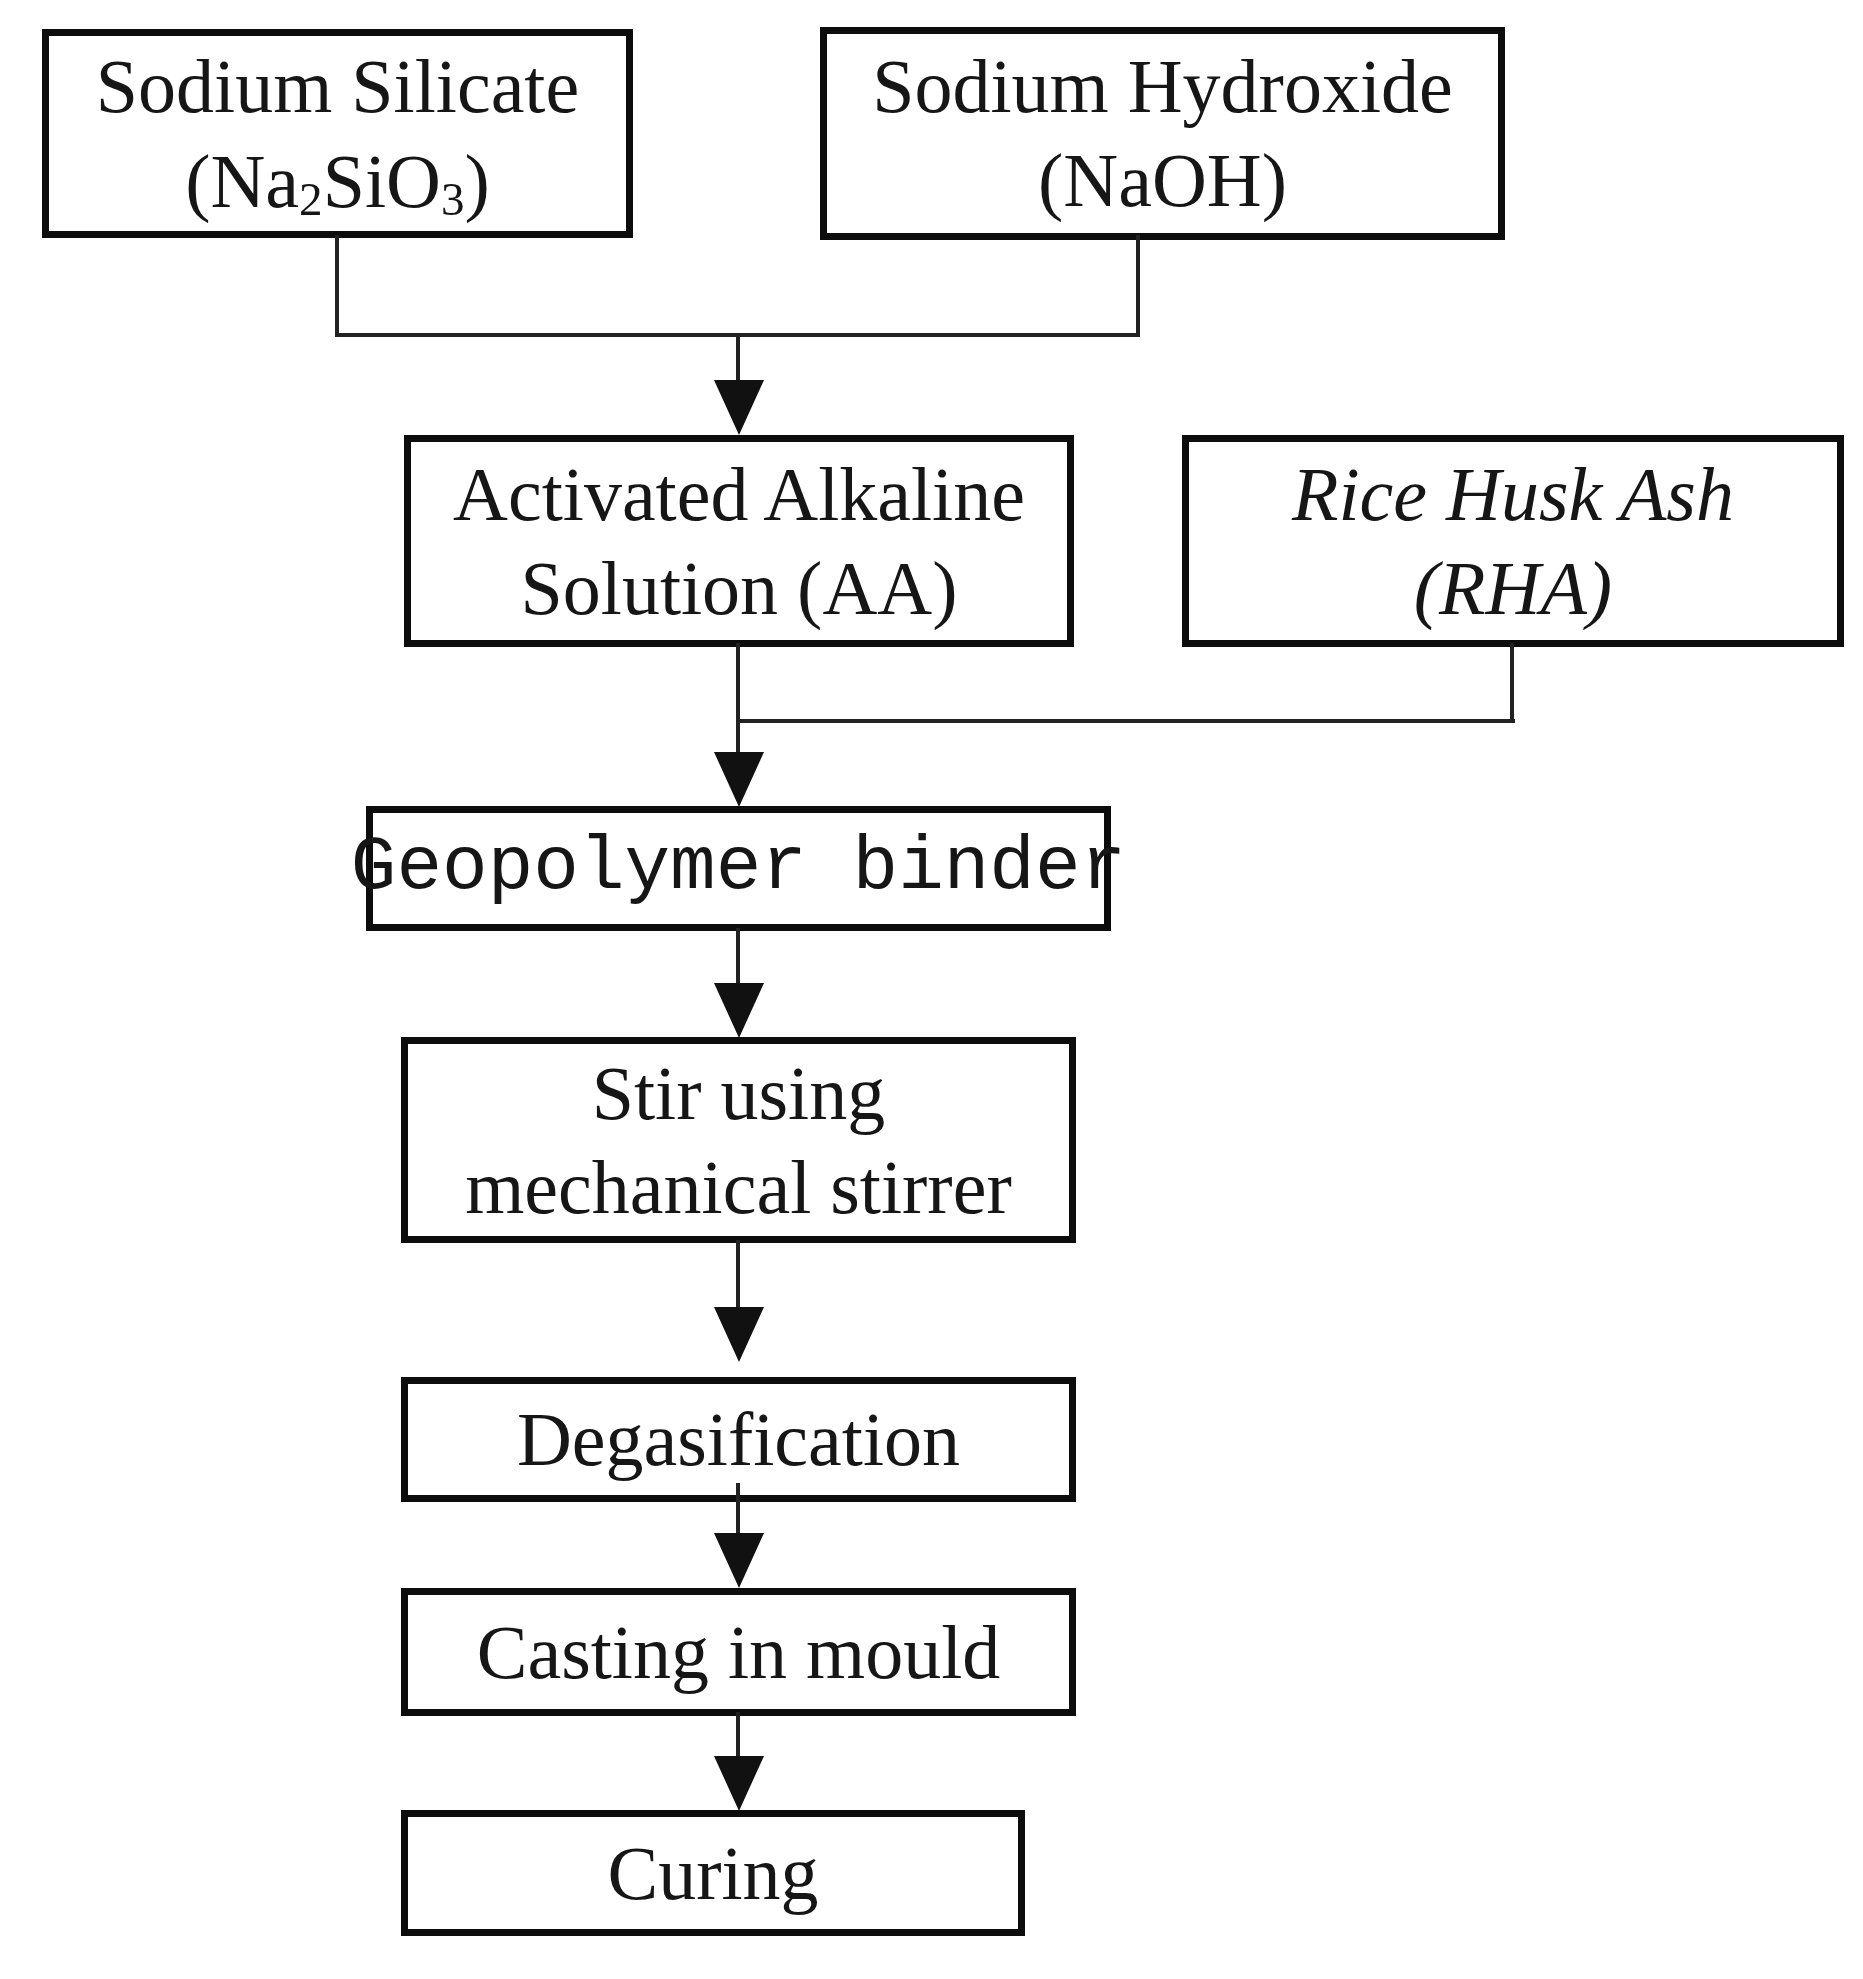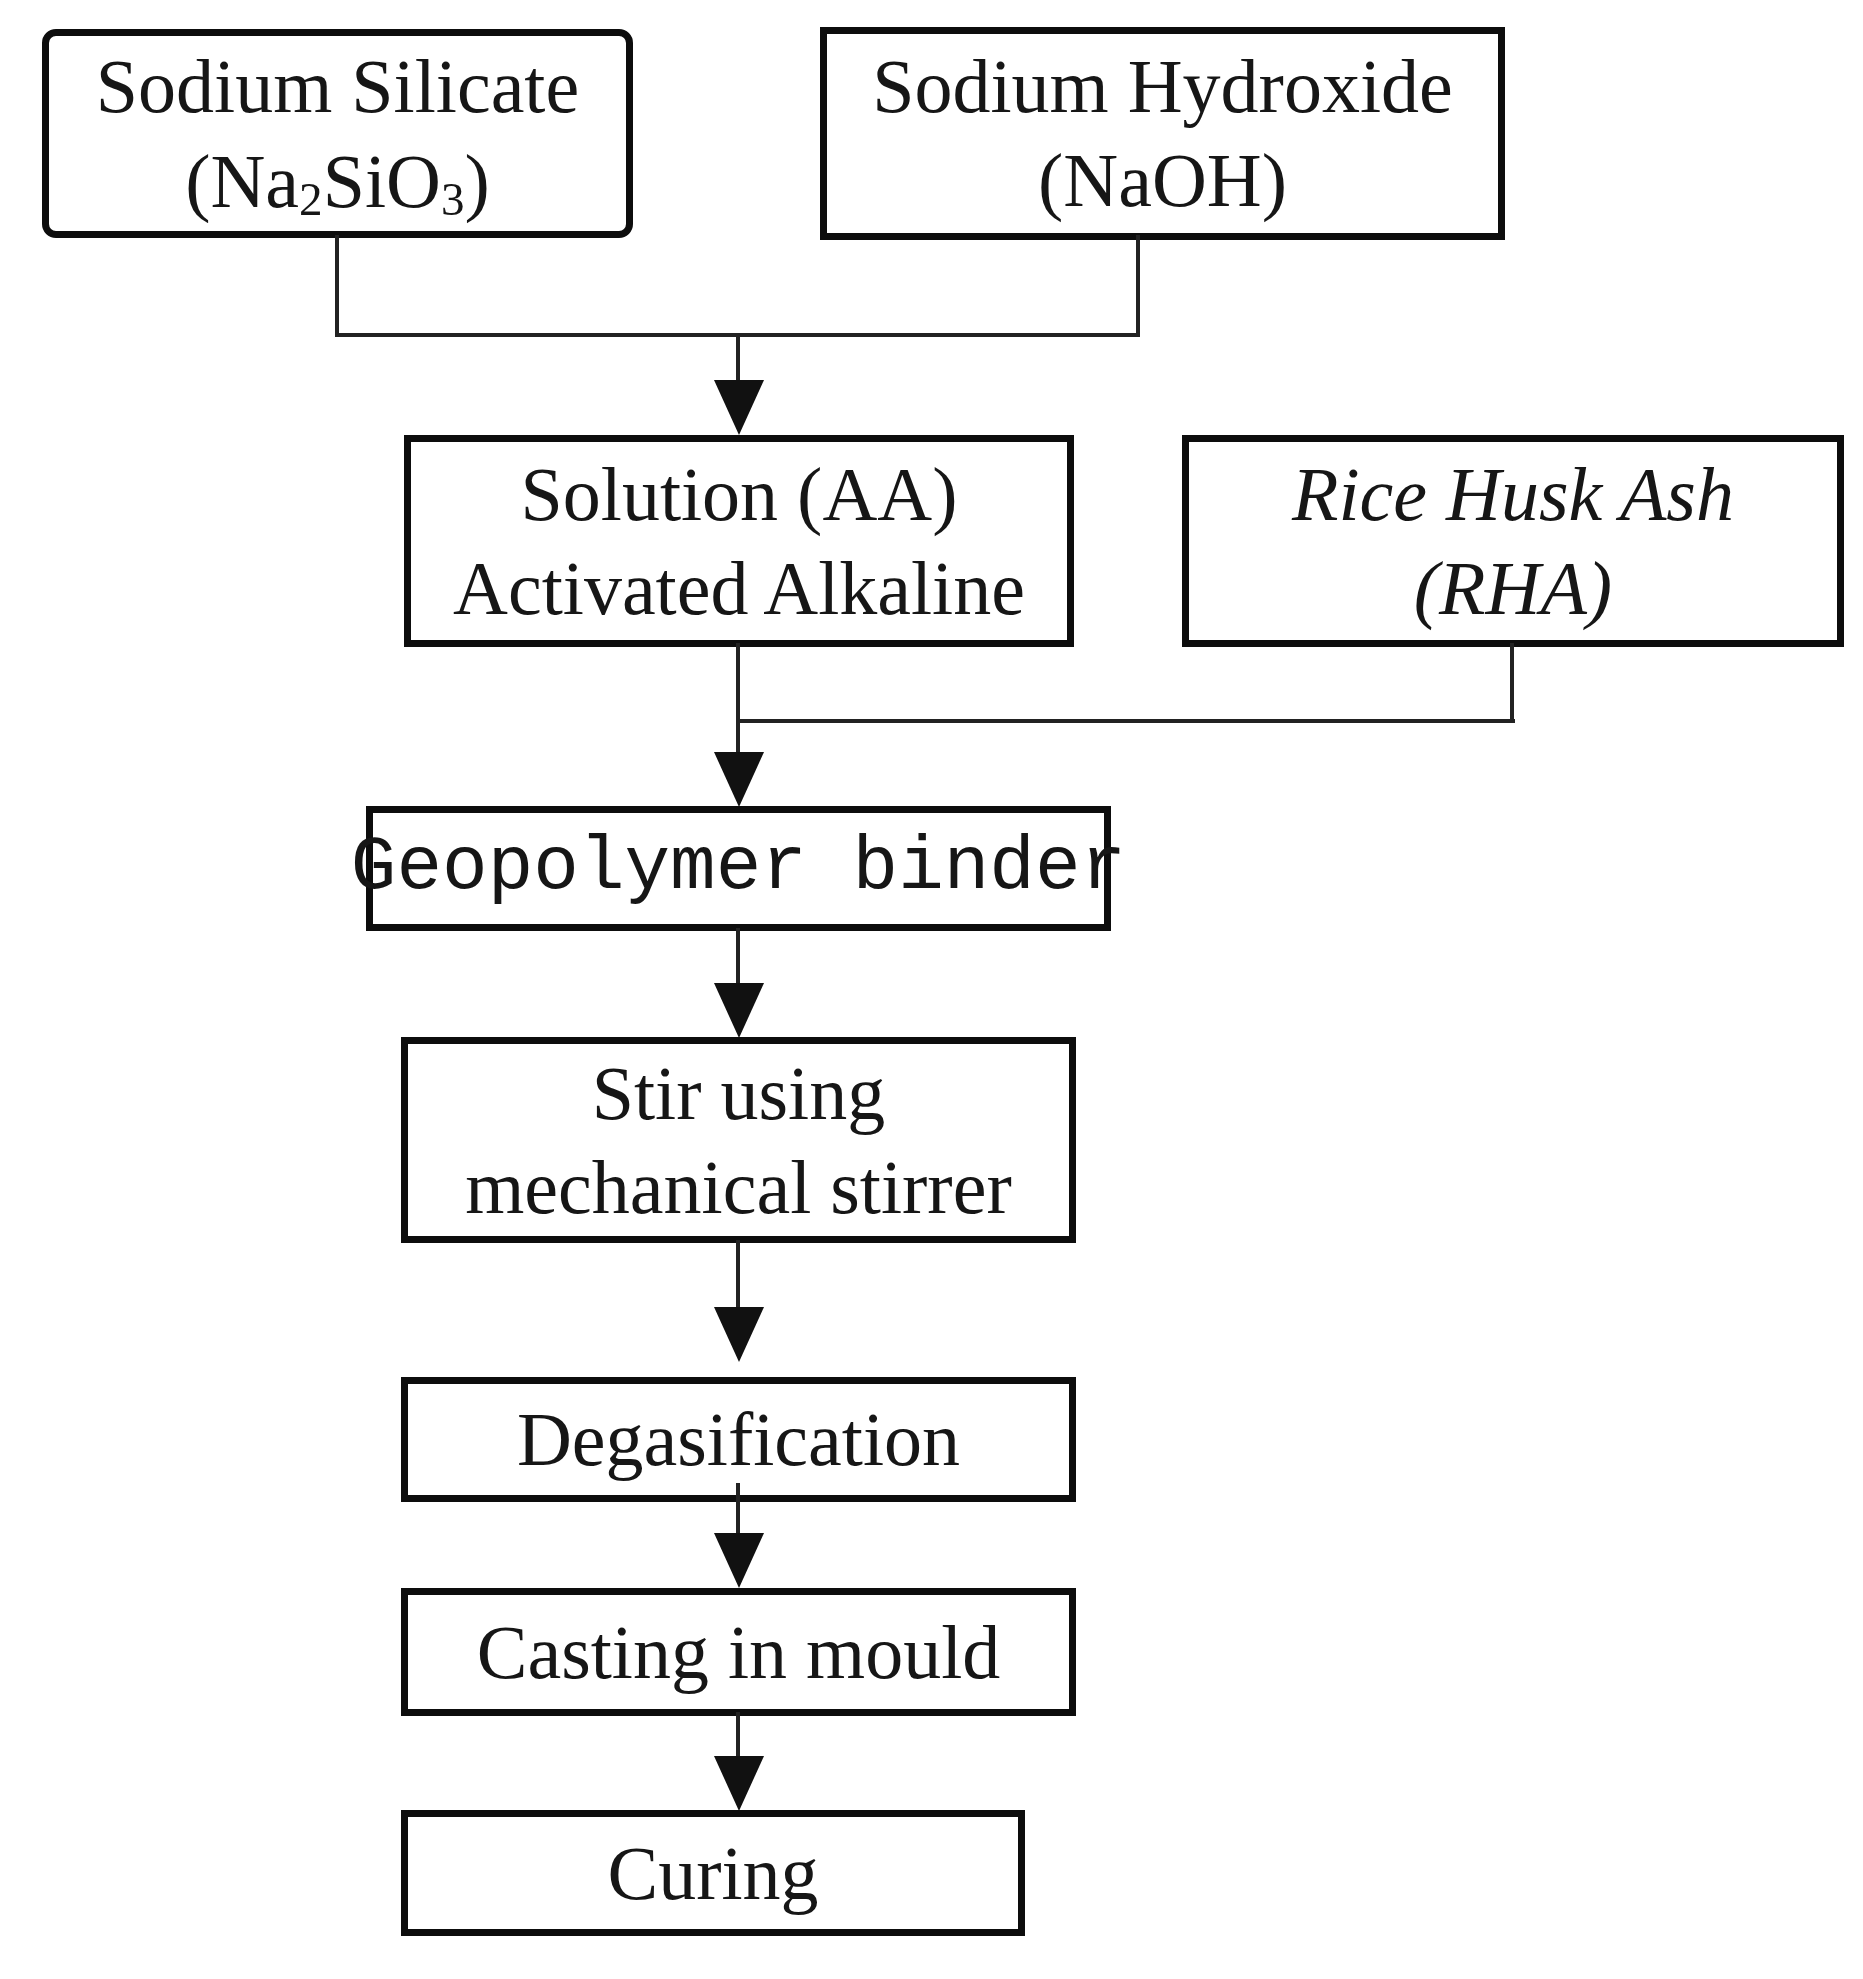--- a/index.html
+++ b/index.html
@@ -52,21 +52,21 @@
   .arrowhead {
     position: absolute;
     width: 0;
     height: 0;
     border-left: 25px solid transparent;
     border-right: 25px solid transparent;
     border-top: 55px solid #111111;
   }
 
   
-  #node-sodium-silicate      { left:  42px; top:   29px; width: 591px; height: 209px; border-radius: 14px; }
+  #node-sodium-silicate      { left:  42px; top:   29px; width: 591px; height: 209px; }
   #node-sodium-hydroxide     { left: 820px; top:   26.5px; width: 685px; height: 213px; }
   #node-activated-alkaline   { left: 404px; top:  435px; width: 670px; height: 212px; }
   #node-rice-husk-ash        { left:1182px; top:  435px; width: 662px; height: 212px; font-style: italic; }
   #node-geopolymer-binder    { left: 366px; top:  806px; width: 745px; height: 125px; font-family: Liberation Mono, monospace; }
   #node-stir                 { left: 401px; top: 1037px; width: 675px; height: 206px; }
   #node-degasification       { left: 401px; top: 1361px; width: 675px; height: 125px; margin-top: 16px; }
   #node-casting-in-mould     { left: 401px; top: 1588px; width: 675px; height: 128px; }
   #node-curing               { left: 401px; top: 1810px; width: 624px; height: 126px; }
 
   
@@ -108,22 +108,22 @@
   </div>
 
   <div class="vline" id="conn-silicate-down"></div>
   <div class="vline" id="conn-hydroxide-down"></div>
   <div class="hline" id="conn-merge1-h"></div>
   <div class="vline" id="conn-merge1-stem"></div>
   <div class="arrowhead" id="arrow-into-aa"></div>
 
   <div class="node" id="node-activated-alkaline">
     <div class="node-text">
+      <span class="ln">Activated Alkaline</span>
       <span class="ln">Solution (AA)</span>
-      <span class="ln">Activated Alkaline</span>
     </div>
   </div>
 
   <div class="node" id="node-rice-husk-ash">
     <div class="node-text">
       <span class="ln">Rice Husk Ash</span>
       <span class="ln">(RHA)</span>
     </div>
   </div>
 

